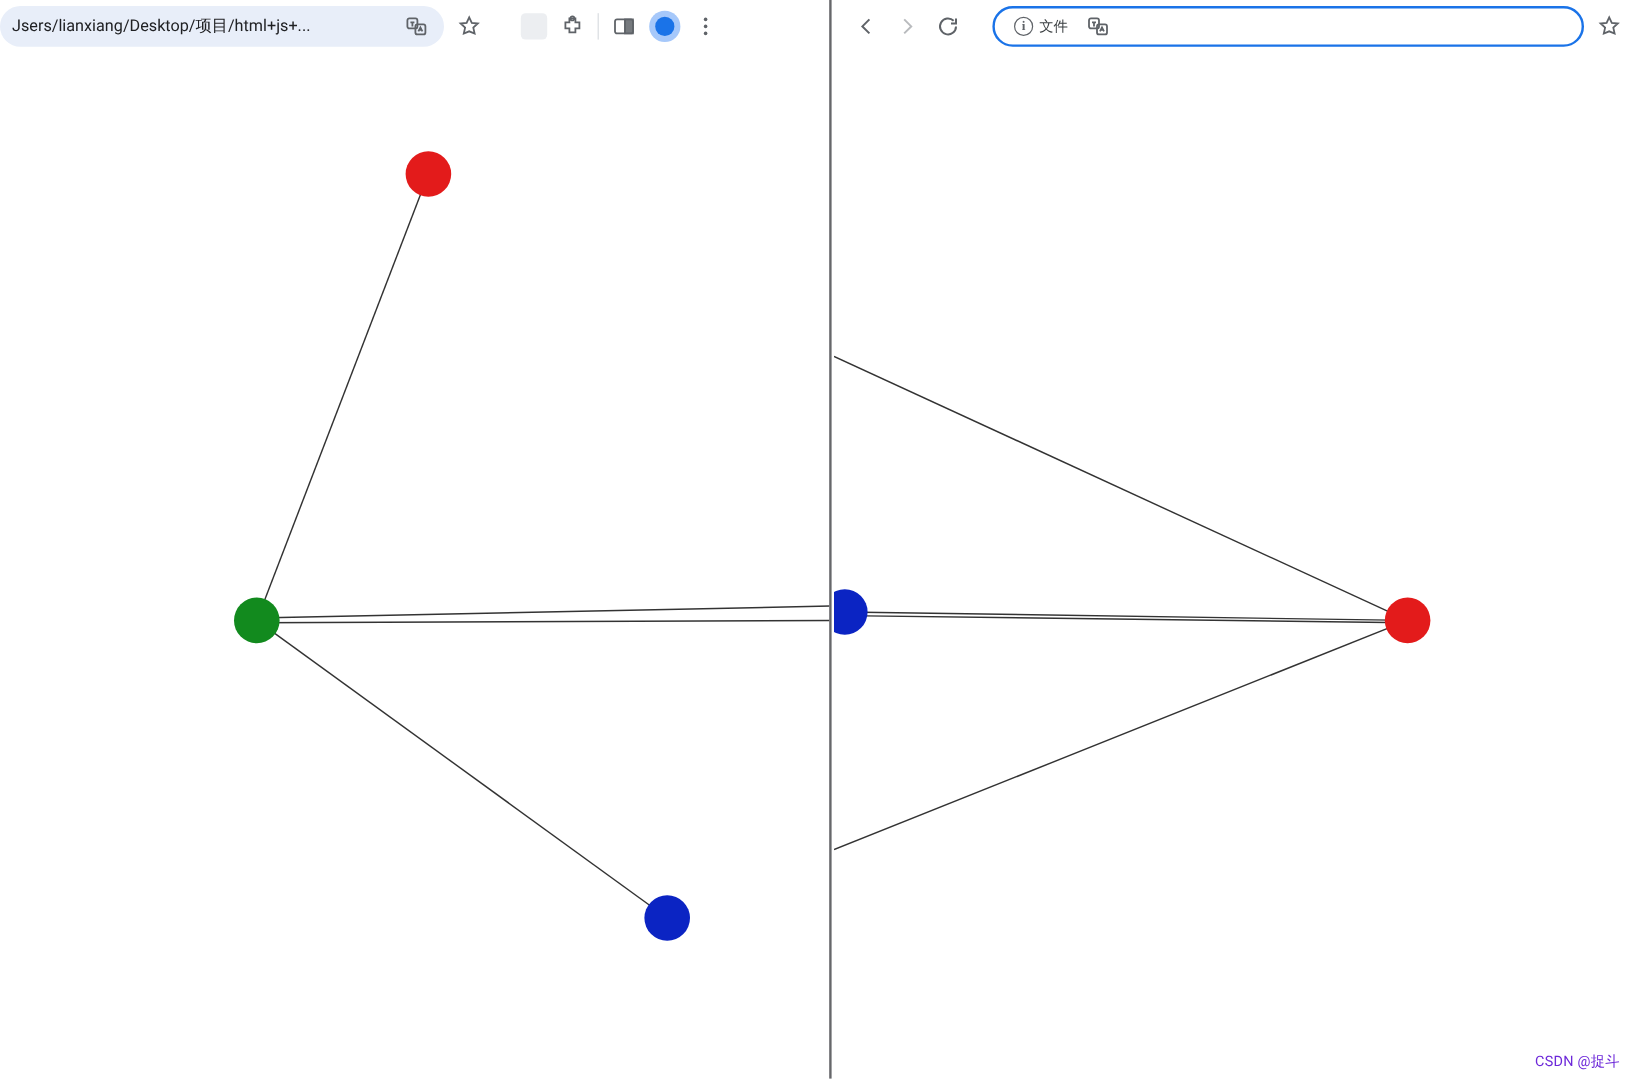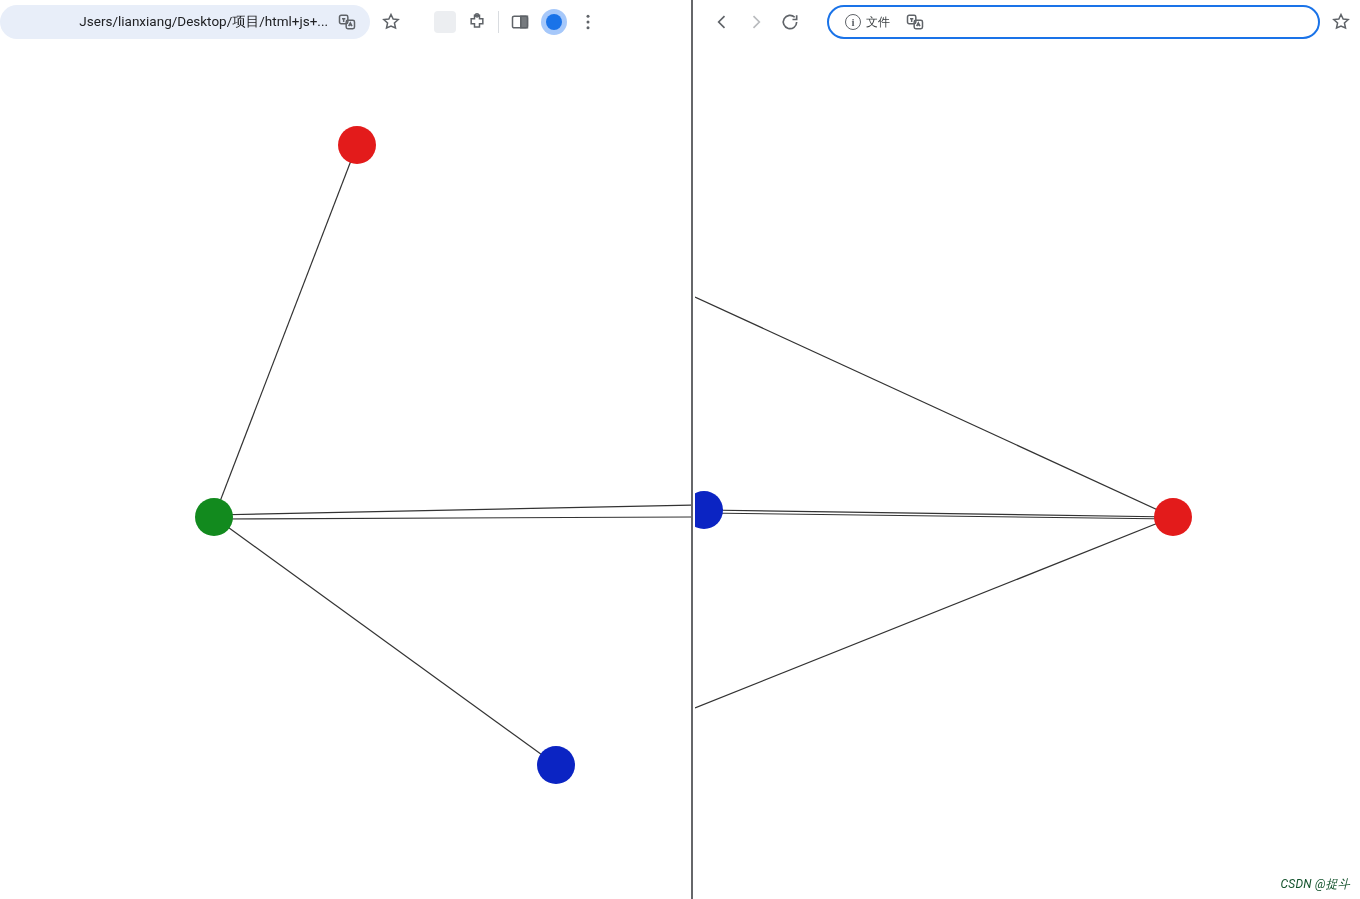--- a/index.html
+++ b/index.html
@@ -19,21 +19,21 @@
 
   .omnibox {
     display: flex; align-items: center; gap: 6px;
     height: 34px; padding: 0 10px;
     border-radius: 17px;
     background: #fff; color: #202124;
     font-size: 13.5px; min-width: 0;
   }
   .omnibox.left  { background: #e8eef9; flex: 0 0 auto; width: 370px; }
   .omnibox.right { border: 2px solid #1a73e8; flex: 1 1 auto; }
-  .omnibox .url { white-space: nowrap; overflow: hidden; text-overflow: ellipsis; flex: 1 1 auto; text-align: right; }
+  .omnibox .url { white-space: nowrap; overflow: hidden; text-overflow: ellipsis; flex: 1 1 auto; }
   .file-chip {
     display: inline-flex; align-items: center; gap: 5px;
     font-size: 12px; color: #3c4043;
     padding: 1px 6px; border-radius: 6px;
   }
   .info-i {
     width: 16px; height: 16px; border: 1.5px solid #5f6368; border-radius: 50%;
     display: inline-flex; align-items: center; justify-content: center;
     font: 700 11px/1 Georgia, serif; color: #5f6368;
   }
@@ -49,23 +49,22 @@
   .profile-dot::after { content:""; position:absolute; inset:5px; border-radius:50%; background:#1a73e8; }
   .vsep { width: 1px; height: 22px; background: #d9dce0; }
   .blur-dot { width:22px; height:22px; border-radius:4px; background:#eceef1; }
 
   
   .canvas { position: relative; width: 100%; height: calc(899px - 44px); }
   .canvas svg { position: absolute; inset: 0; width: 100%; height: 100%; }
 
   .watermark {
     position: absolute; right: 10px; bottom: 6px;
-    font-size: 12px; color: #14532d; letter-spacing: .2px;
+    font-size: 12px; color: #6d28d9; letter-spacing: .2px;
     pointer-events: none;
-    font-style: italic;
   }
 </style>
 </head>
 <body>
 
 <div class="root">
 
   <div class="pane pane-left">
     <div class="toolbar toolbar-left">
       <div class="omnibox left">

